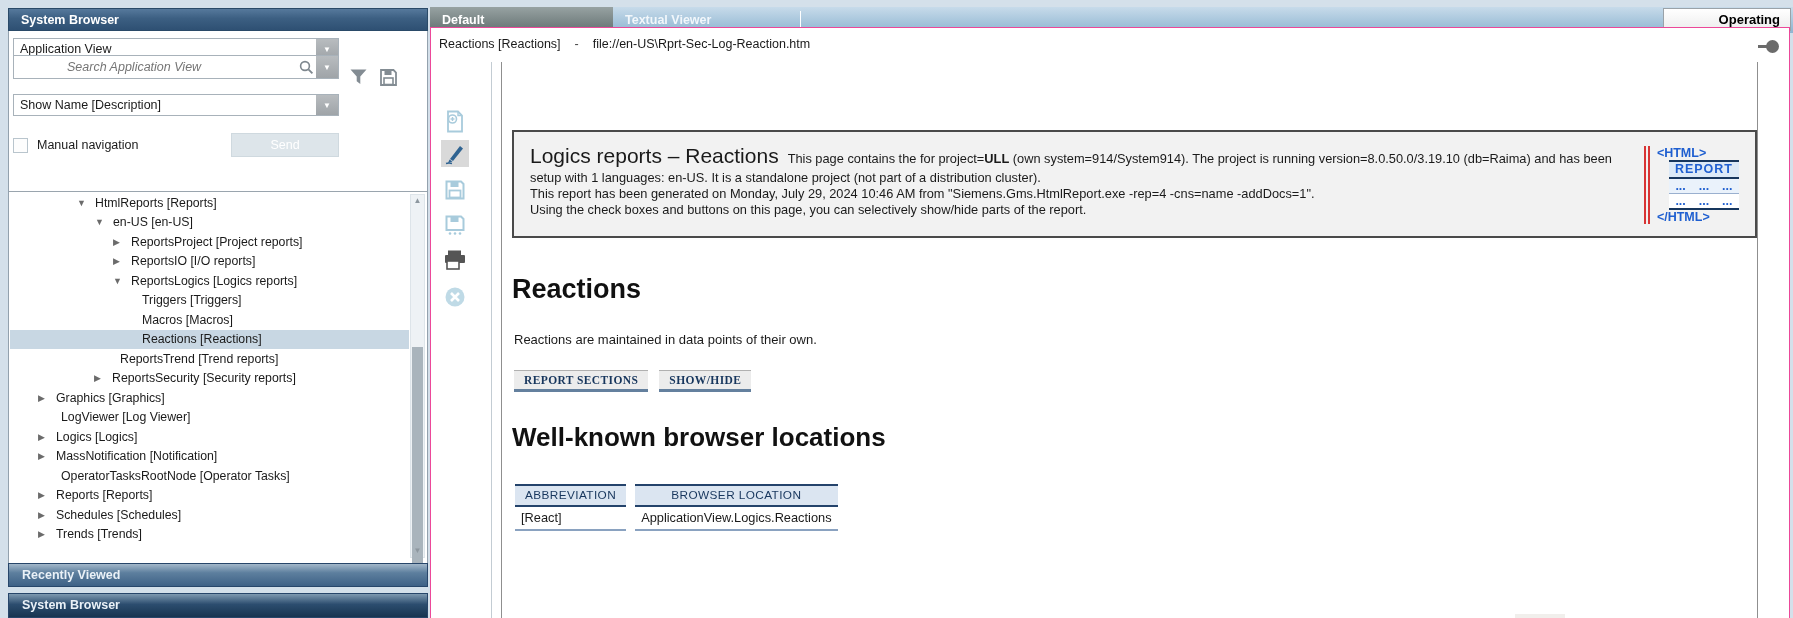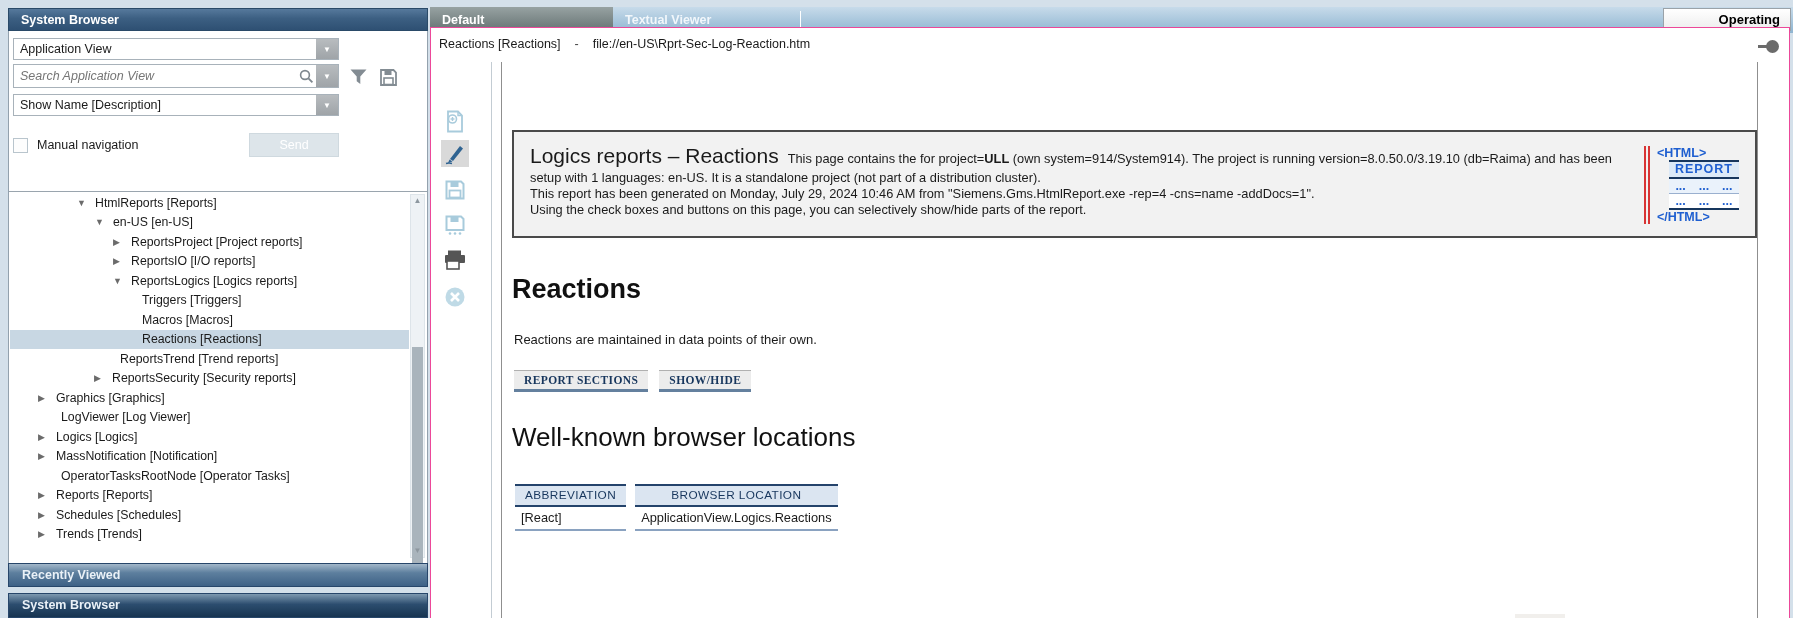--- a/index.html
+++ b/index.html
@@ -10,30 +10,30 @@
   .left-panel { position:absolute; left:8px; top:8px; width:420px; height:610px; }
   .panel-title { height:23px; background:linear-gradient(#56799c,#3c5f82 45%,#2e5073); color:#fff;
     font-size:12.5px; font-weight:bold; line-height:23px; padding-left:12px; border:1px solid #2a4a68; }
   .panel-body { position:absolute; top:23px; left:0; right:0; height:534px; background:#fff;
     border:1px solid #93a1ad; border-top:none; }
   .ctl-row { position:absolute; left:4px; width:326px; height:22px; border:1px solid #a8b2ba; background:#fff;
     display:flex; align-items:center; }
   .ctl-row .ctl-text { flex:1; font-size:12.5px; color:#1a1a1a; padding-left:6px; white-space:nowrap; overflow:hidden; }
   .dd-btn { width:22px; height:100%; background:linear-gradient(#b8bcbf,#9fa4a8); color:#fff; border:none;
     font-size:8px; display:flex; align-items:center; justify-content:center; cursor:pointer; }
-  .search-row { top:33px; height:24px; }
+  .search-row { top:24px; height:24px;padding-left:47px; }
   .search-input { flex:1; border:none; outline:none; font-size:12.5px; font-style:italic; color:#9aa2a9;
     padding-left:6px; font-family:"Liberation Sans",sans-serif; background:transparent; min-width:0; }
   .mini-icon { width:20px; height:20px; display:inline-flex; align-items:center; justify-content:center; }
   .side-icon { position:absolute; top:35px; width:22px; height:22px; display:flex; align-items:center; justify-content:center; }
   .filter-pos { left:338px; } .save-pos { left:368px; }
   .manual-row { position:absolute; left:4px; top:102px; width:326px; height:24px; display:flex; align-items:center; }
   .checkbox { width:15px; height:15px; border:1px solid #b9c5cd; background:#fdfdfd; }
   .manual-label { font-size:12.5px; color:#1a1a1a; margin-left:9px; flex:1; }
-  .send-btn { width:90px; height:24px; background:#dde5ea; color:#ffffff; border:1px solid #cfd9df;
+  .send-btn { width:108px; height:24px; background:#dde5ea; color:#ffffff; border:1px solid #cfd9df;
     font-size:12.5px; font-family:"Liberation Sans",sans-serif; }
   .tree-divider { position:absolute; left:0; right:0; top:160px; height:1px; background:#9aa5ae; }
   .tree { position:absolute; left:1px; right:18px; top:162px; bottom:2px; overflow:hidden; background:#fff; }
   .trow { display:flex; align-items:center; height:19.5px; white-space:nowrap; }
   .trow.sel { background:#c8d7e3; }
   .trow .ind { display:inline-block; height:1px; flex:none; }
   .trow .arr { width:16px; font-size:9px; color:#6b6b6b; flex:none; }
   .trow .lbl { font-size:12.3px; color:#1a1a1a; padding-left:2px; }
   .tree-scroll { position:absolute; right:2px; top:163px; bottom:6px; width:15px; background:#eef2f5; border:1px solid #dde4e9; }
   .scroll-arrow { position:absolute; left:0; right:0; height:12px; color:#8d979f; font-size:8px; text-align:center; line-height:12px; }
@@ -79,21 +79,21 @@
   .logo-cell.r2 { border-bottom:2px solid #17365d; background:#fff; }
   .logo-cell.r1 { background:#eaf2fb; }
   .hdr-title { font-size:21px; color:#1a1a1a; margin-right:9px; }
   .hdr-body, .hdr-line { font-size:12.8px; color:#1a1a1a; line-height:15.5px; }
   .report-h1 { margin:36px 0 0 10px; font-size:27px; font-weight:bold; color:#111; }
   .report-p { margin:27px 0 0 12px; font-size:13px; color:#1a1a1a; }
   .btn-row { margin:23px 0 0 12px; }
   .flat-btn { display:inline-block; margin-right:11px; background:#ececec; color:#17365d; font-weight:bold;
     font-size:11.5px; letter-spacing:0.4px; padding:3px 10px 3px; border:none; border-top:1px solid #b0b0b0;
     border-bottom:3px solid #64809e; font-family:Liberation Serif, serif; }
-  .report-h2 { margin:30px 0 16px 10px; font-size:26px; font-weight:normal; color:#111; }
+  .report-h2 { margin:30px 0 16px 10px; font-size:26px; font-weight:bold; color:#111; }
   .loc-table { margin:31px 0 0 4px; border-collapse:separate; border-spacing:9px 0; }
   .loc-table th { background:#dbe5f1; color:#17365d; font-size:11.8px; font-weight:normal; letter-spacing:0.4px;
     border-top:2px solid #24436b; border-bottom:2px solid #24436b; padding:2px 10px 3px; text-align:center; }
   .loc-table td { font-size:12.8px; color:#1a1a1a; padding:3px 6px 4px; border-bottom:2px solid #8aa2c0; }
   .col-abbr { min-width:102px; } .col-loc { min-width:172px; }
   .bg-peek { position:absolute; left:1085px; top:607px; width:50px; height:11px; background:#f1efec; }
 
   svg { display:block; }
 </style>
 </head>

